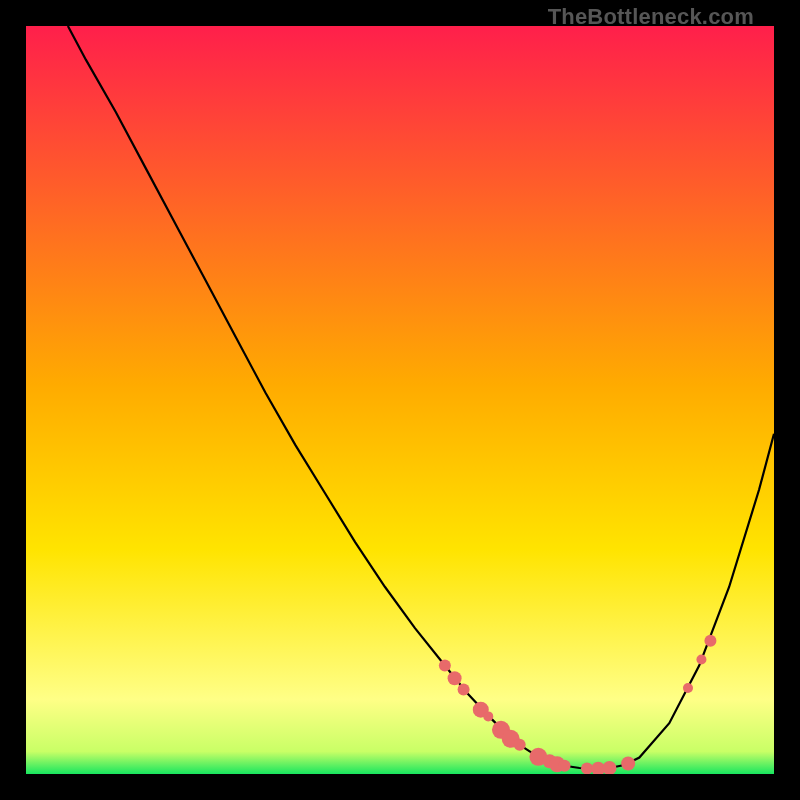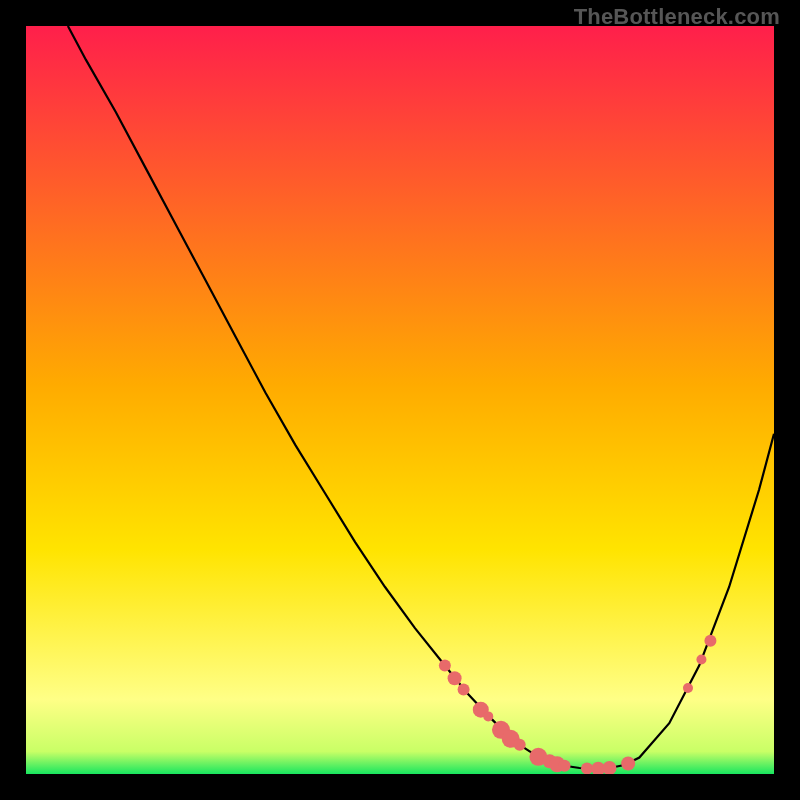--- a/index.html
+++ b/index.html
@@ -21,21 +21,21 @@
   .plot-area {
     position: absolute;
     left: 0;
     top: 0;
     width: 748px;
     height: 748px;
   }
   .watermark {
     position: absolute;
     top: 4px;
-    right: 20px;
+    right: 46px;
     font-family: Arial, Helvetica, sans-serif;
     font-size: 22px;
     font-weight: 600;
     color: #565656;
     letter-spacing: 0.2px;
     text-align: right;
   }
 </style>
 </head>
 <body>

